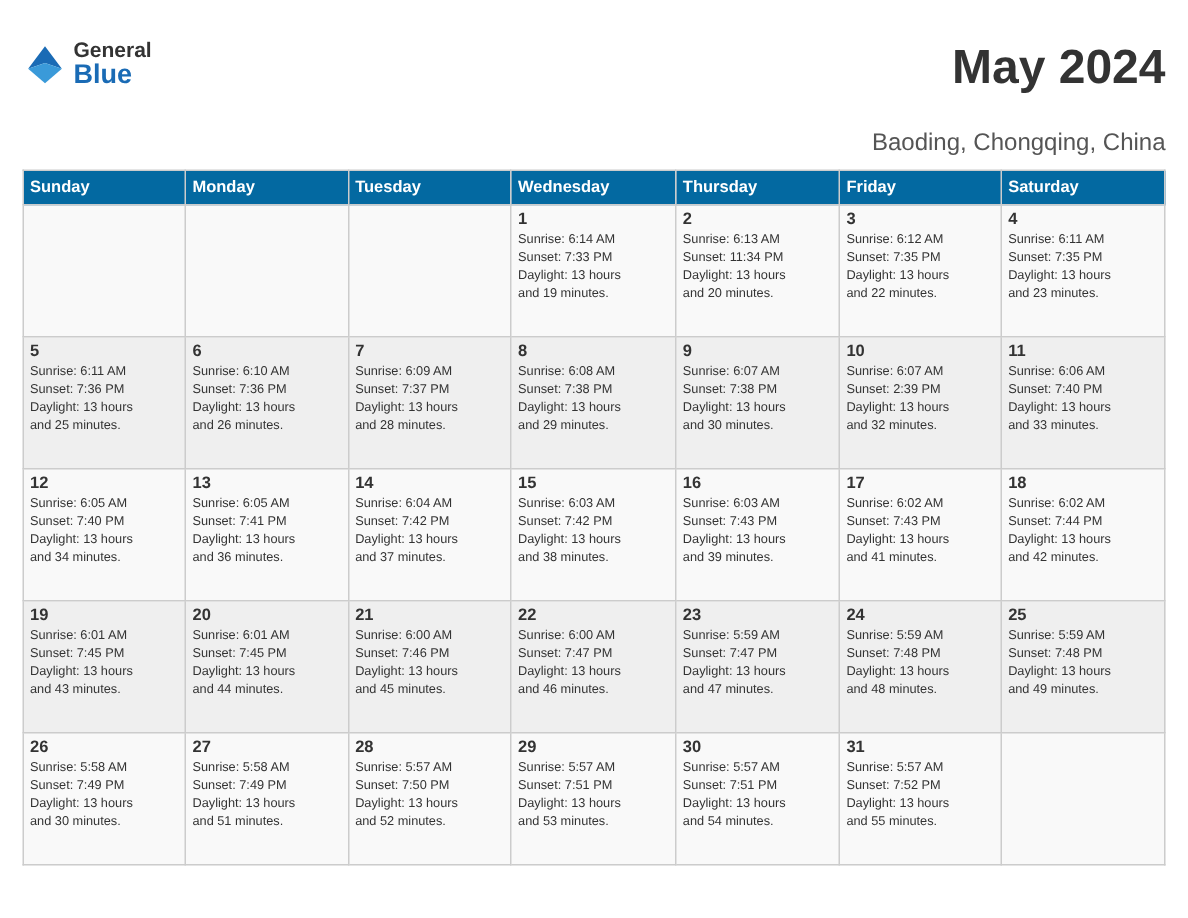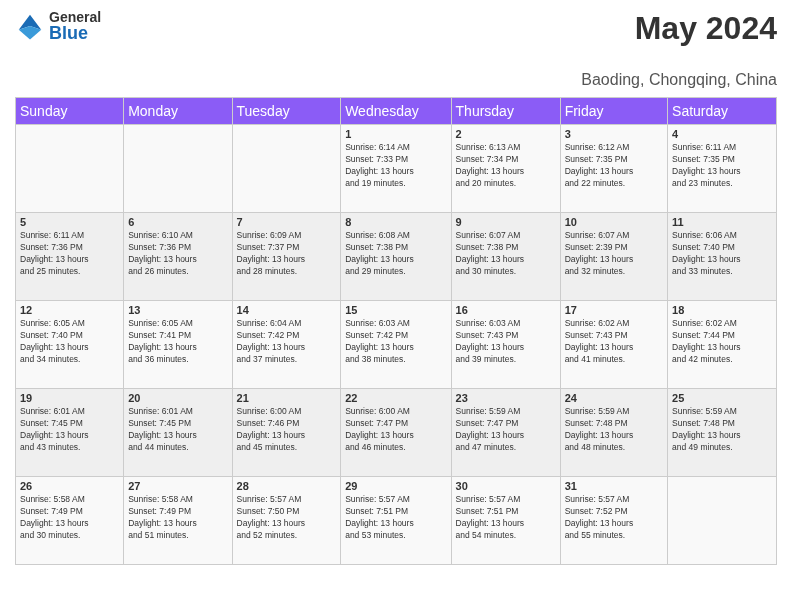--- a/index.html
+++ b/index.html
@@ -6,21 +6,21 @@
     body {
       width: 792px;
       height: 612px;
       font-family: Arial, sans-serif;
       background: #fff;
       overflow: hidden;
     }
     .page {
       width: 792px;
       height: 500px;
-      padding: 10px 15px;
+      padding: 26px 15px;
       display: flex;
       flex-direction: column;
     }
     .header {
       display: flex;
       justify-content: space-between;
       align-items: flex-start;
       margin-bottom: 8px;
     }
     .logo {
@@ -59,24 +59,24 @@
       font-size: 16px;
       color: #555;
       margin-top: 24px;
     }
     .calendar {
       width: 100%;
       border-collapse: collapse;
       flex: 1;
     }
     .calendar thead th {
-      background-color: #8b5cf6;
+      background-color: #0369a1;
       color: white;
-      font-size: 14px;
-      font-weight: normal;
+      font-size: 11px;
+      font-weight: bold;
       padding: 5px 4px;
       border: 1px solid #ccc;
       text-align: left;
     }
     .calendar tbody td {
       border: 1px solid #ccc;
       vertical-align: top;
       padding: 3px 4px;
       font-size: 9px;
       color: #333;
@@ -141,21 +141,21 @@
     <tr>
           <td class="empty-cell"></td>
           <td class="empty-cell"></td>
           <td class="empty-cell"></td>
           <td>
             <span class="day-number">1</span>
             <div class="day-info"><span>Sunrise: 6:14 AM</span><br><span>Sunset: 7:33 PM</span><br><span>Daylight: 13 hours</span><br><span>and 19 minutes.</span></div>
           </td>
           <td>
             <span class="day-number">2</span>
-            <div class="day-info"><span>Sunrise: 6:13 AM</span><br><span>Sunset: 7:34 PM</span><br><span>Daylight: 13 hours</span><br><span>and 20 minutes.</span></div>
+            <div class="day-info"><span>Sunrise: 6:13 AM</span><br><span>Sunset: 11:34 PM</span><br><span>Daylight: 13 hours</span><br><span>and 20 minutes.</span></div>
           </td>
           <td>
             <span class="day-number">3</span>
             <div class="day-info"><span>Sunrise: 6:12 AM</span><br><span>Sunset: 7:35 PM</span><br><span>Daylight: 13 hours</span><br><span>and 22 minutes.</span></div>
           </td>
           <td>
             <span class="day-number">4</span>
             <div class="day-info"><span>Sunrise: 6:11 AM</span><br><span>Sunset: 7:35 PM</span><br><span>Daylight: 13 hours</span><br><span>and 23 minutes.</span></div>
           </td>
         </tr>

